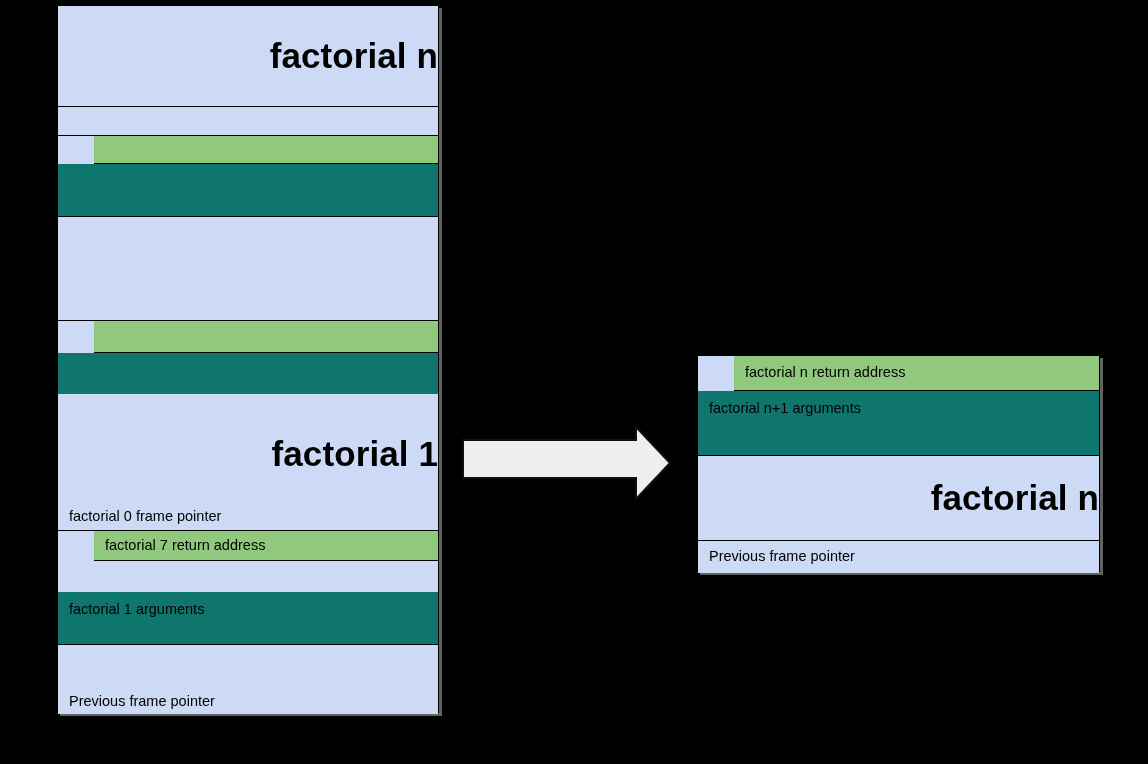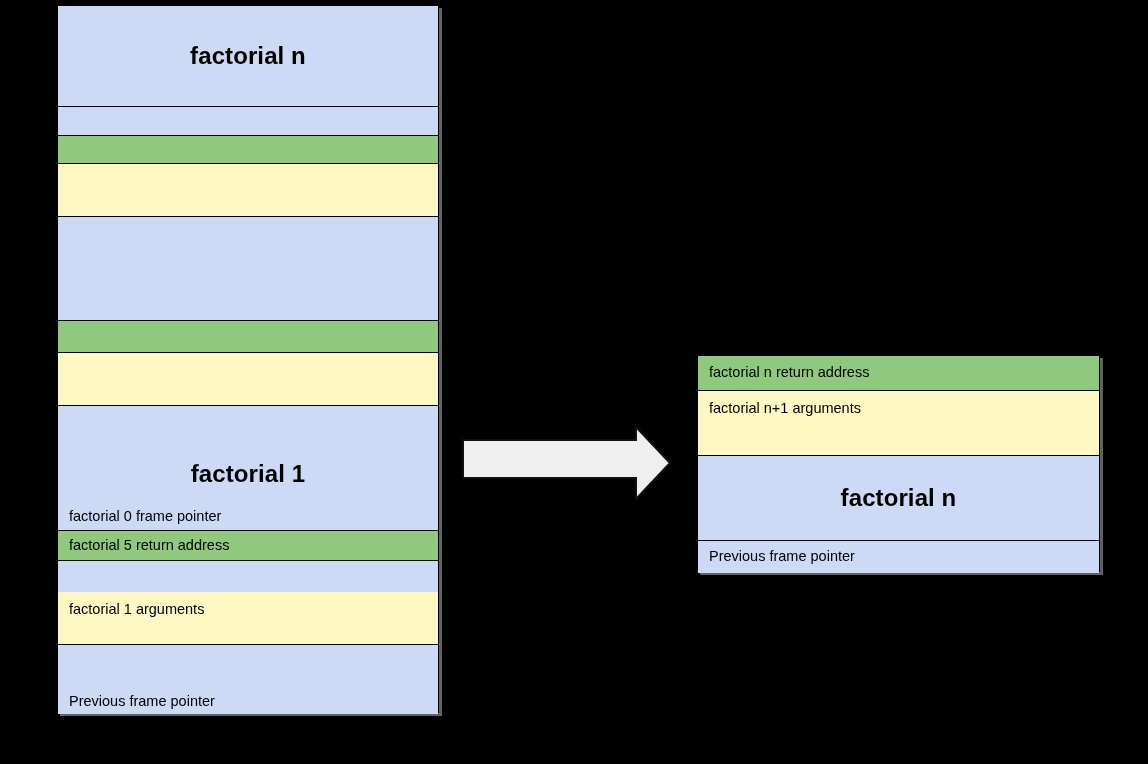--- a/index.html
+++ b/index.html
@@ -58,28 +58,28 @@
     border-bottom: 1.4px solid #000000;
     display: flex;
     align-items: center;
     overflow: hidden;
   }
   .row:last-child {
     border-bottom: none;
   }
 
   .row.blue   { background: #ccdaf6; }
-  .row.green  { background: #90c97e; }
-  .row.yellow { background: #fef9c3; }
+  .row.green  { background: #90c97e; margin-left: 36px; }
+  .row.yellow { background: #0f766e; }
 
   
   .frame-title {
     width: 100%;
-    text-align: center;
-    font-size: 24px;
+    text-align: right;
+    font-size: 35px;
     font-weight: bold;
     color: #000000;
     letter-spacing: 0.1px;
     line-height: 1.1;
   }
 
   
   .slot-label {
     padding-left: 11px;
     font-size: 14.5px;
@@ -138,30 +138,30 @@
     </div>
 
     <div class="row green" style="top:315px; height:32px;">
       <div class="slot-label"></div>
     </div>
 
     <div class="row yellow" style="top:347px; height:53px;">
       <div class="slot-label top-aligned"></div>
     </div>
 
-    <div class="row blue" style="top:408px; height:122px;">
+    <div class="row blue" style="top:388px; height:122px;">
       <div class="frame-title">factorial 1</div>
     </div>
 
     <div class="row blue" style="top:497px; height:28px;align-items:center;">
       <div class="slot-label">factorial 0 frame pointer</div>
     </div>
 
     <div class="row green" style="top:525px; height:30px;">
-      <div class="slot-label">factorial 5 return address</div>
+      <div class="slot-label">factorial 7 return address</div>
     </div>
 
     <div class="row yellow" style="top:586px; height:53px;">
       <div class="slot-label top-aligned">factorial 1 arguments</div>
     </div>
 
 
     <div class="row blue" style="top:683px; height:25px;">
       <div class="slot-label">Previous frame pointer</div>
     </div>

